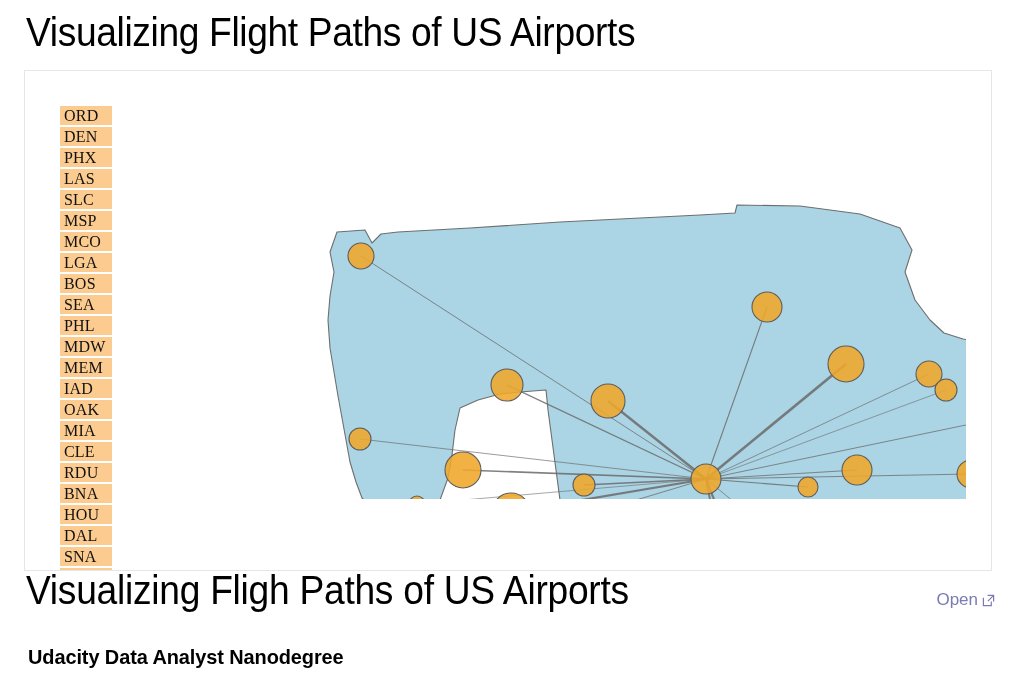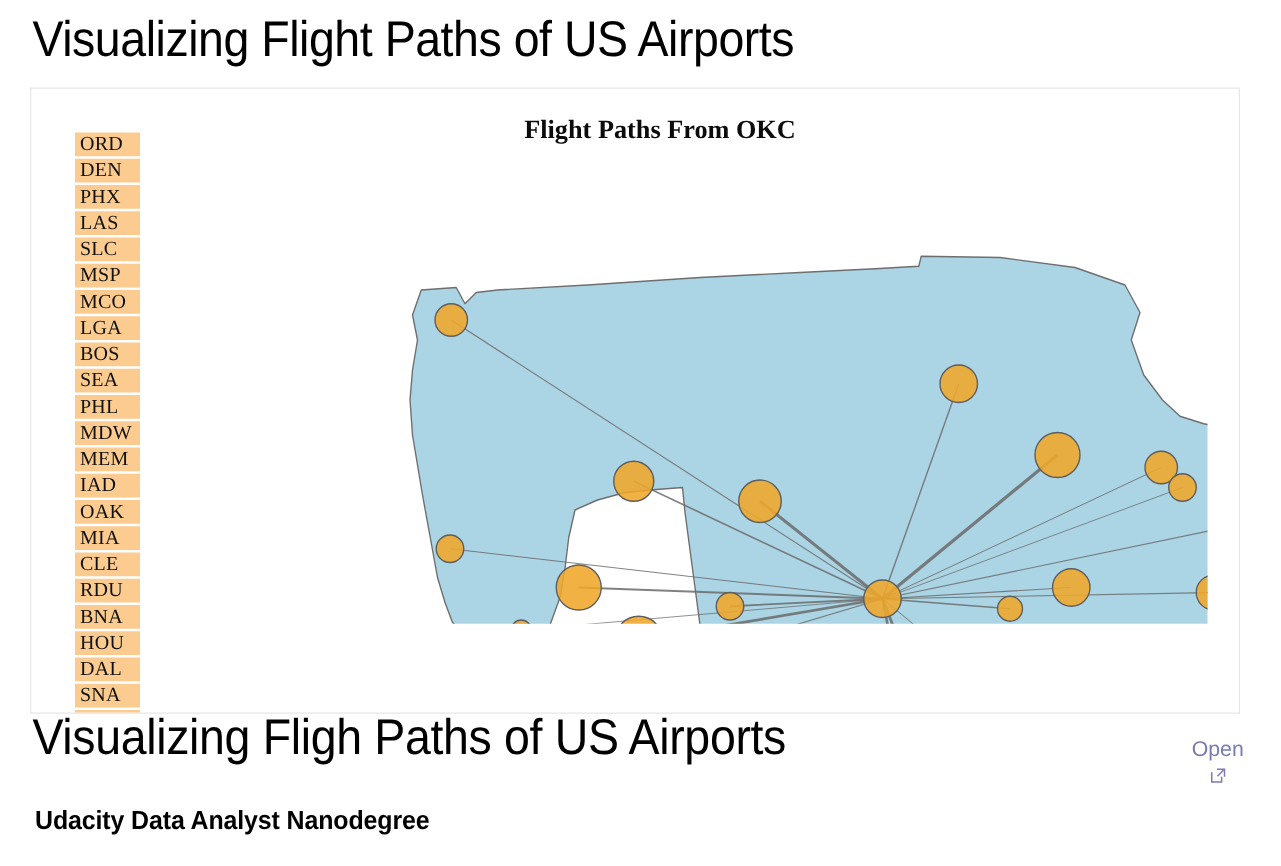--- a/index.html
+++ b/index.html
@@ -127,21 +127,20 @@
     right: 30px;
     top: 590px;
     font-family: "Liberation Sans Narrow", "Liberation Sans", sans-serif;
     font-size: 17px;
     color: #7b7bb4;
     text-decoration: none;
     display: flex;
     align-items: center;
     gap: 4px;
     cursor: pointer;
-    flex-direction: column;
   }
   #open-link .ext-icon { display: block; }
 
   #subtitle {
     position: absolute;
     left: 28px;
     top: 645px;
     font-family: "Liberation Sans Narrow", "Liberation Sans", sans-serif;
     font-size: 21px;
     font-weight: bold;
@@ -221,21 +220,20 @@
         <circle class="airport-node" cx="929" cy="374" r="13"></circle>
         <circle class="airport-node" cx="946" cy="390" r="11"></circle>
         <circle class="airport-node" cx="987" cy="420" r="14"></circle>
         <circle class="airport-node" cx="740" cy="566" r="13"></circle>
         <circle class="airport-node" cx="812" cy="566" r="14"></circle>
         <circle class="airport-node" cx="706" cy="479" r="15"></circle>
       </g>
     </g>
   </svg>
 
-  <div id="chart-title">Flight Paths From OKC</div>
 
   <div id="airport-list">
     <div class="airport-item">ORD</div>
     <div class="airport-item">DEN</div>
     <div class="airport-item">PHX</div>
     <div class="airport-item">LAS</div>
     <div class="airport-item">SLC</div>
     <div class="airport-item">MSP</div>
     <div class="airport-item">MCO</div>
     <div class="airport-item">LGA</div>

